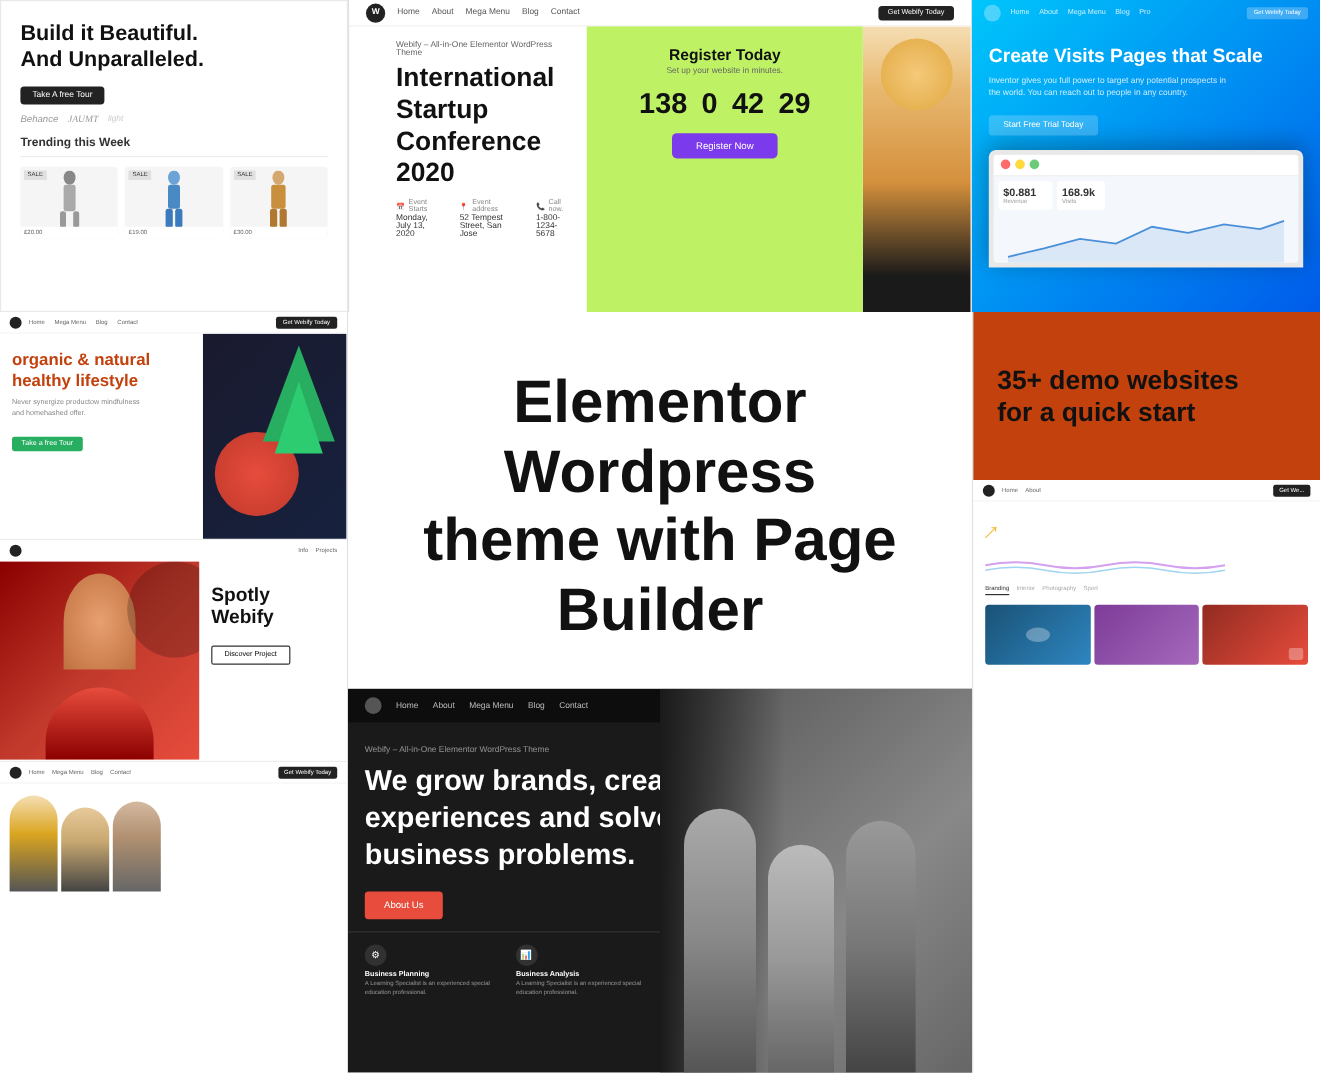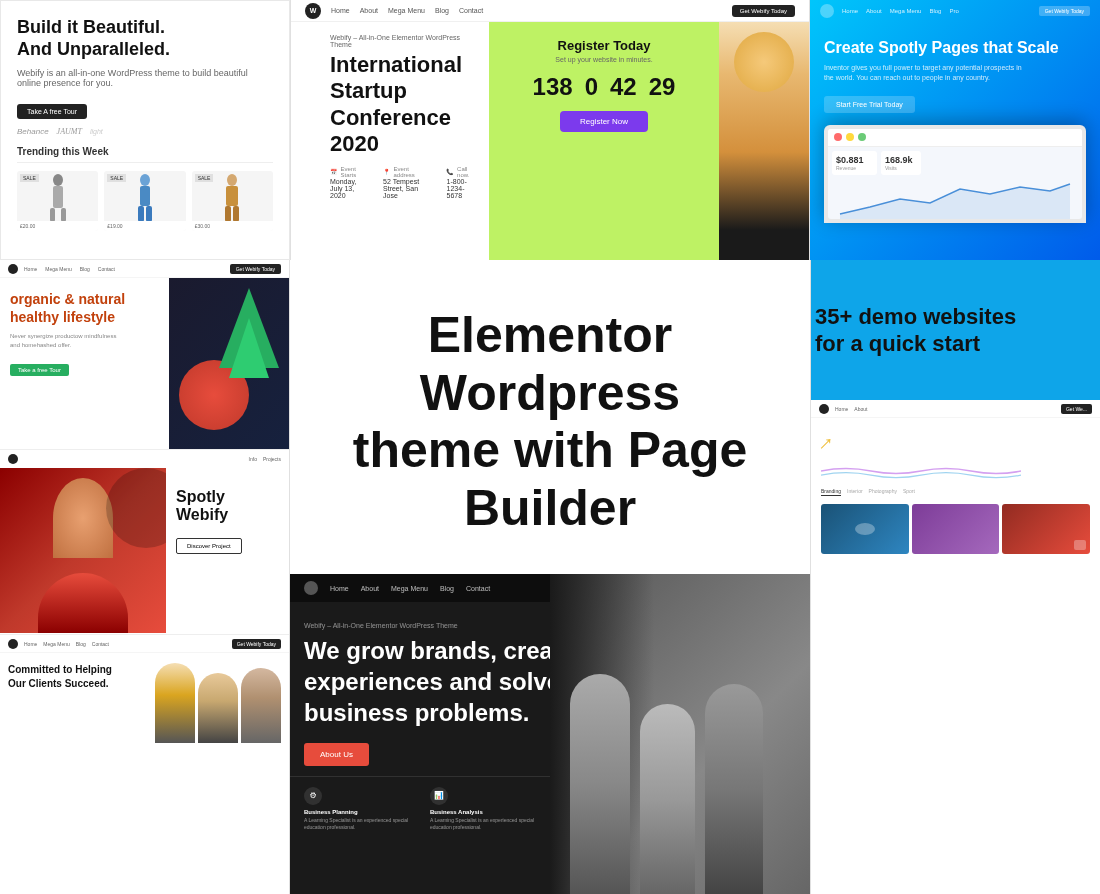--- a/index.html
+++ b/index.html
@@ -217,21 +217,20 @@
     }
   </style>
 </head>
 <body>
 
 <div class="flat-layout">
 
   <div class="top-left" style="grid-column:1; grid-row:1;">
     <div class="headline" style="white-space:pre-line;">Build it Beautiful.
 And Unparalleled.</div>
-    <div class="subtext">Webify is an all-in-one WordPress theme to build beautiful online presence for you.</div>
     <div class="cta-btn">Take A free Tour</div>
     <div class="brand-logos">
       <span>Behance</span>
       <span style="font-family:serif;">JAUMT</span>
       <span style="font-size:7px; color:#ccc;">light</span>
     </div>
     <div class="trending-label">Trending this Week</div>
     <div class="product-grid">
       <div class="product-card">
         <div class="sale-badge">SALE</div>
@@ -353,21 +352,21 @@
       <div class="nav-links">
         <a>Home</a>
         <a>About</a>
         <a>Mega Menu</a>
         <a>Blog</a>
         <a>Pro</a>
       </div>
       <div style="margin-left:auto; background:rgba(255,255,255,0.25); color:#fff; font-size:5px; padding:2px 6px; border-radius:2px;">Get Webify Today</div>
     </div>
     <div class="landing-hero">
-      <div class="landing-title">Create Spotly Pages that Scale</div>
+      <div class="landing-title">Create Visits Pages that Scale</div>
       <div class="landing-sub" style="white-space:pre-line;">Inventor gives you full power to target any potential prospects in
 the world. You can reach out to people in any country.</div>
       <div class="landing-cta">Start Free Trial Today</div>
     </div>
 
     <div style="padding: 0 14px;">
       <div style="background:#e8e8e8; border-radius:6px 6px 0 0; padding:4px; box-shadow: 0 -4px 20px rgba(0,0,0,0.3);">
         <div style="background:#f4f7fc; border-radius:3px; height:90px; overflow:hidden; position:relative;">
 
           <div style="background:#fff; height:18px; display:flex; align-items:center; padding:0 6px; gap:4px; border-bottom:1px solid #eee;">
@@ -453,23 +452,20 @@
         <div style="width:10px;height:10px;background:#222;border-radius:50%;"></div>
         <div style="display:flex;gap:6px;">
           <a style="font-size:5px;color:#666;text-decoration:none;">Home</a>
           <a style="font-size:5px;color:#666;text-decoration:none;">Mega Menu</a>
           <a style="font-size:5px;color:#666;text-decoration:none;">Blog</a>
           <a style="font-size:5px;color:#666;text-decoration:none;">Contact</a>
         </div>
         <div style="margin-left:auto;background:#222;color:#fff;font-size:5px;padding:2px 5px;border-radius:2px;">Get Webify Today</div>
       </div>
       <div style="display:flex; align-items:flex-start; padding:10px 8px; gap:4px;">
-        <div style="flex:1;">
-          <div style="font-size:10px; font-weight:800; color:#111; line-height:1.4;">Committed to Helping<br>Our Clients Succeed.</div>
-        </div>
         <div style="display:flex; gap:3px; align-items:flex-end;">
           <div style="width:40px; height:80px; background:linear-gradient(180deg, #f5deb3 0%, #daa520 40%, #555 100%); border-radius:20px 20px 0 0;"></div>
           <div style="width:40px; height:70px; background:linear-gradient(180deg, #e8c99a 0%, #c8a870 40%, #444 100%); border-radius:20px 20px 0 0;"></div>
           <div style="width:40px; height:75px; background:linear-gradient(180deg, #d4b8a0 0%, #b09070 40%, #666 100%); border-radius:20px 20px 0 0;"></div>
         </div>
       </div>
     </div>
   </div>
 
   <div style="grid-column:2; grid-row:2; overflow:hidden; display:flex; flex-direction:column;">
@@ -538,21 +534,21 @@
             </div>
           <div class="feature-title">Problem Solving</div>
           <div class="feature-desc">A Learning Specialist is an experienced special education professional.</div>
         </div>
       </div>
     </div>
   </div>
 
   <div style="grid-column:3; grid-row:2; background:#f8f8f8; border-left:1px solid #e0e0e0; overflow:hidden; display:flex; flex-direction:column;">
 
-    <div style="background:#0ea5e9; padding:24px 4px; display:flex; align-items:center; flex:0 0 auto; min-height:140px;">
+    <div style="background:#c2410c; padding:24px 20px; display:flex; align-items:center; flex:0 0 auto; min-height:140px;">
       <div style="font-size: 22px; font-weight: 900; color: rgb(17, 17, 17); line-height: 1.25; white-space: pre-line;">35+ demo websites
 for a quick start</div>
     </div>
 
     <div style="flex:1; background:#fff; display:flex; flex-direction:column; overflow:hidden;">
       <div style="height:18px; background:#fff; display:flex; align-items:center; padding:0 8px; gap:6px; border-bottom:1px solid #f5f5f5;">
         <div style="width:10px;height:10px;background:#222;border-radius:50%;"></div>
         <div style="display:flex;gap:6px;">
           <a style="font-size:5px;color:#666;text-decoration:none;">Home</a>
           <a style="font-size:5px;color:#666;text-decoration:none;">About</a>

